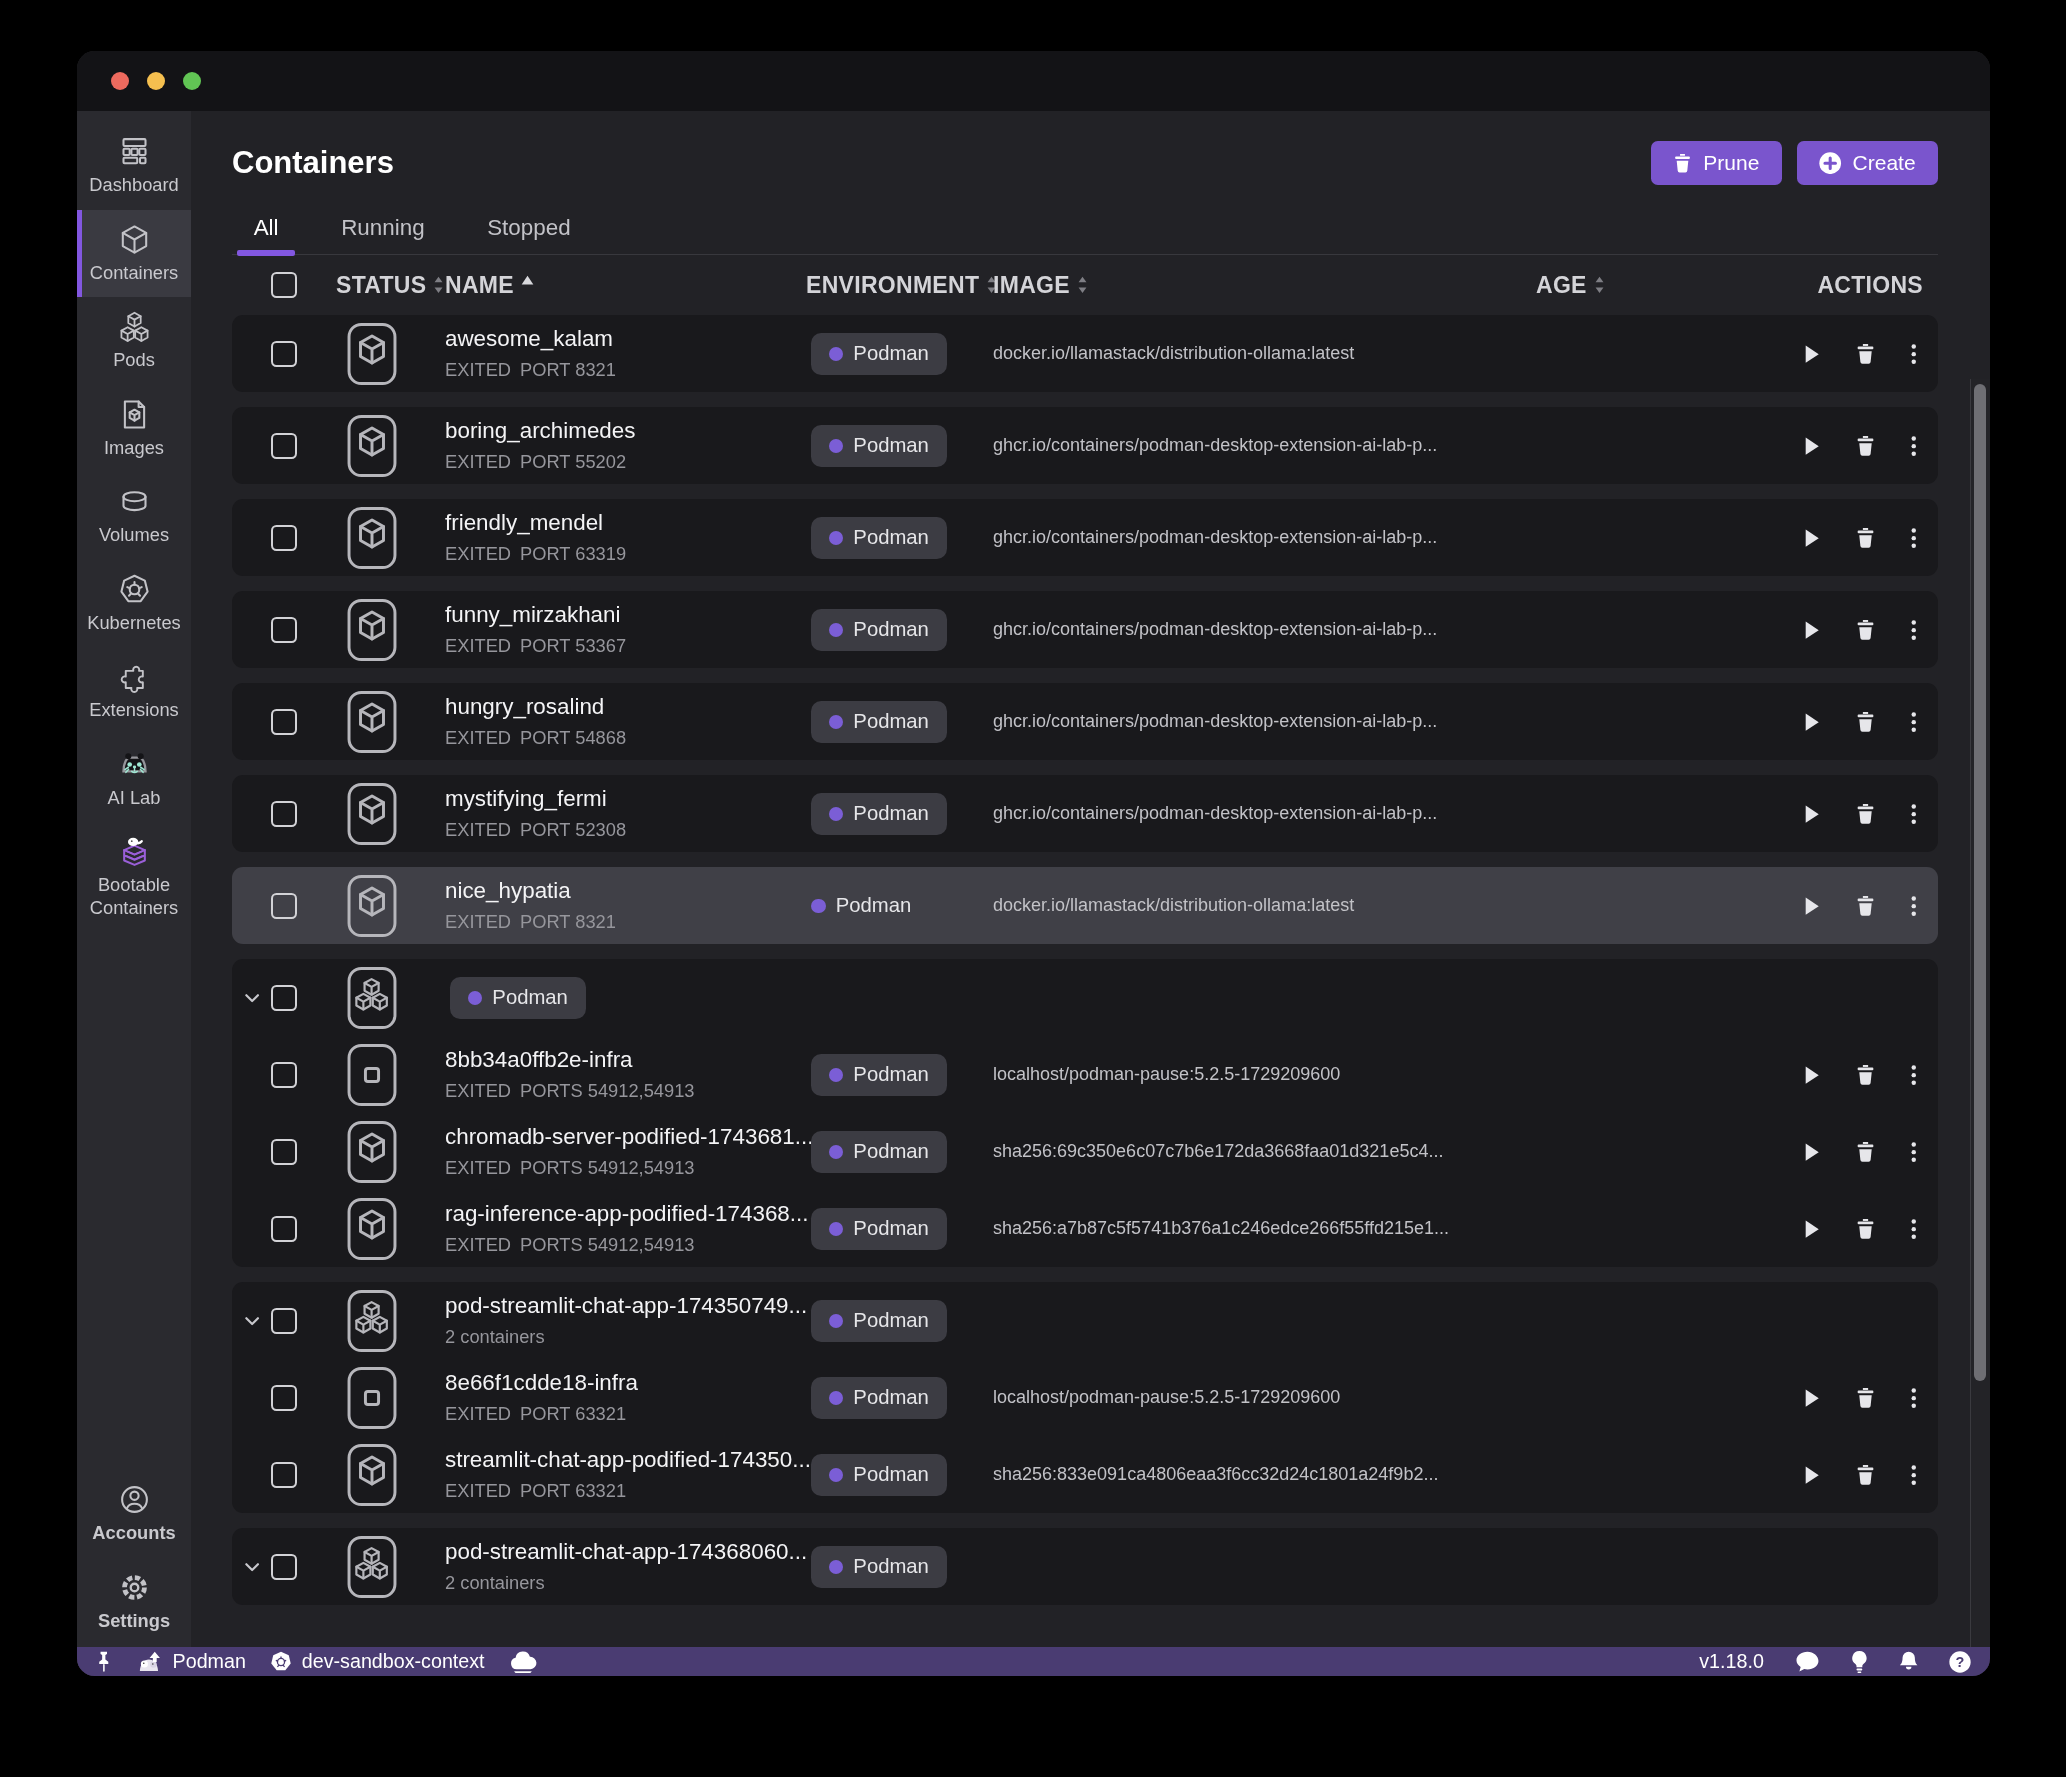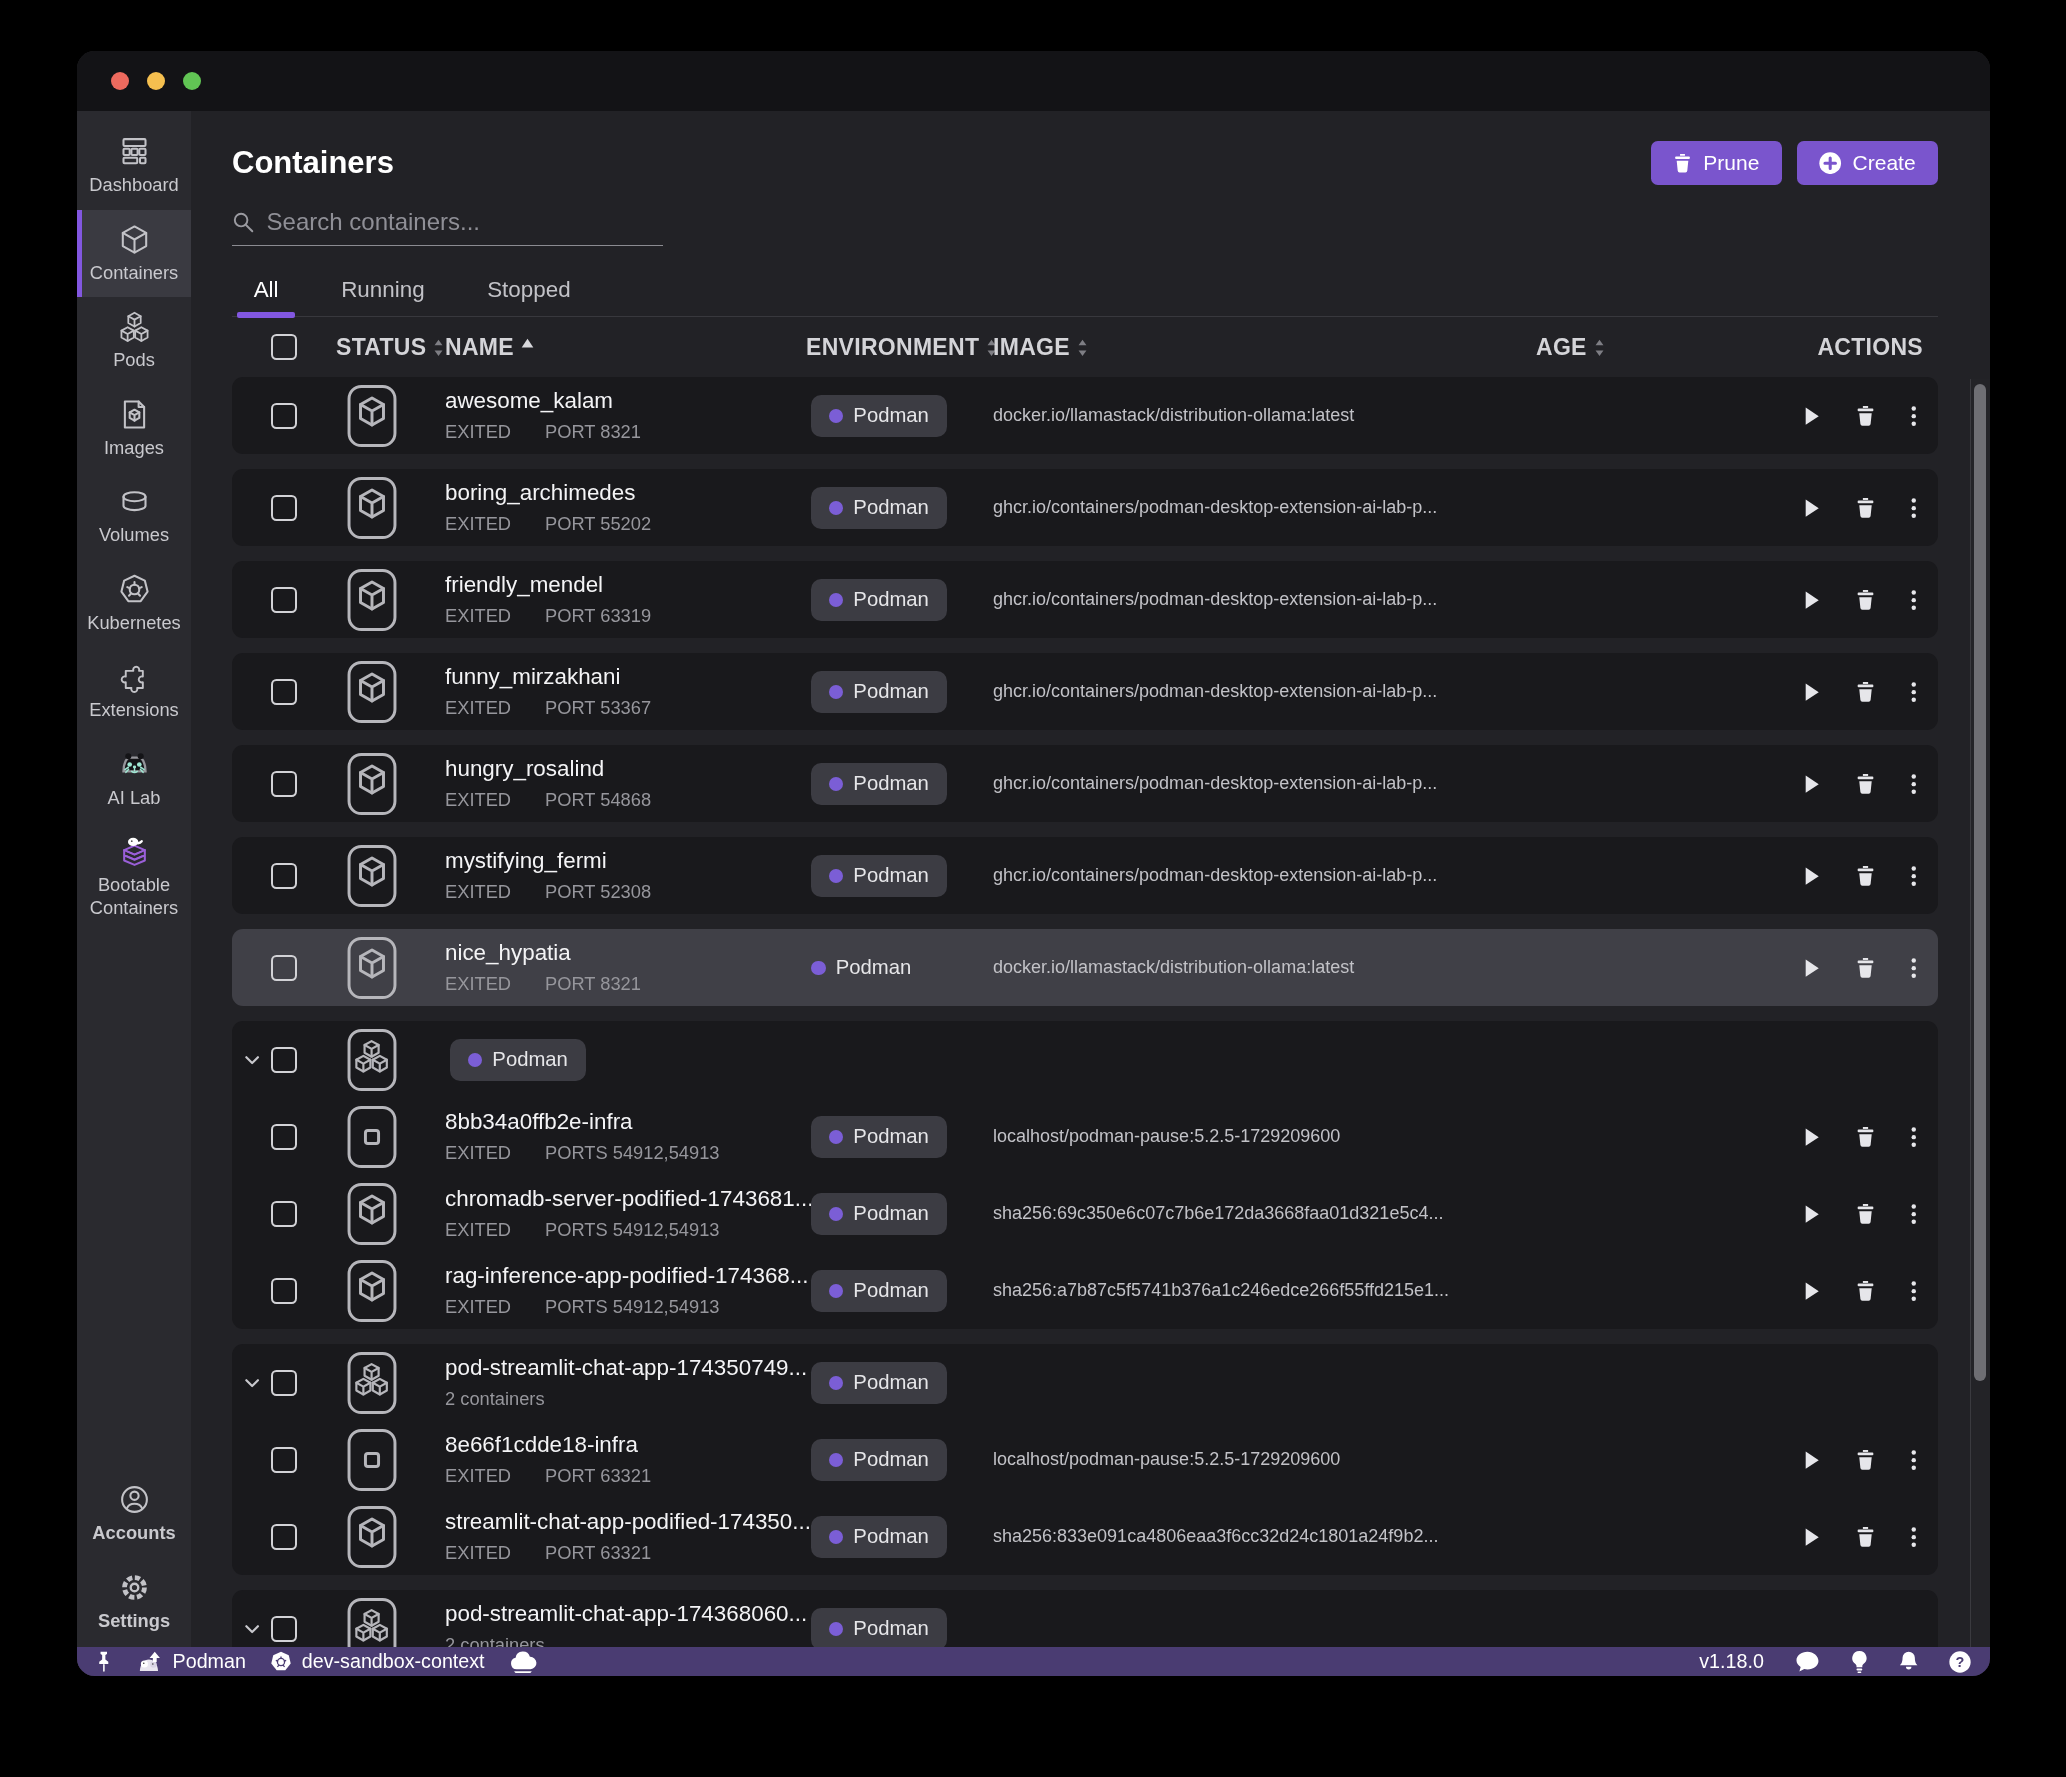--- a/index.html
+++ b/index.html
@@ -51,21 +51,21 @@
   .card{background:#19191c;border-radius:11px;flex:none;}
   .card.sel{background:#404047;}
   .row{height:77px;}
   .chev{width:20.3px;height:20.3px;color:#c8c8cd;margin-left:10.2px;cursor:pointer;}
   .chev svg{width:100%;height:100%;display:block;}
   .checkbox{width:22px;height:22px;border:2px solid #d2d2d6;border-radius:5.4px;cursor:pointer;justify-self:start;}
   .sticon{width:52px;height:64px;color:#b6b6bb;margin-left:9.5px;}
   .sticon svg{width:100%;height:100%;display:block;}
   .nmcell{min-width:0;}
   .nm{font-size:22.4px;color:#f4f4f6;white-space:nowrap;}
-  .sub{margin-top:6.8px;font-size:18.3px;color:#96969c;display:flex;gap:34px;white-space:nowrap;}
+  .sub{margin-top:6.8px;font-size:18.3px;color:#96969c;display:flex;gap:9px;white-space:nowrap;}
   .badge{display:inline-flex;align-items:center;gap:10.2px;height:42px;padding:0 17.6px;background:#3c3c43;border-radius:10.2px;font-size:20.3px;color:#e6e6e9;justify-self:start;margin-left:5.4px;}
   .card.sel .badge{background:transparent;padding-left:0;}
   .dot{width:14.2px;height:14.2px;border-radius:50%;background:var(--dot);flex:none;}
   .imgcell{font-size:18px;color:#c2c2c7;white-space:nowrap;overflow:hidden;}
   .agecell{font-size:21px;color:#c2c2c7;}
   .acts{display:flex;justify-content:flex-end;align-items:center;gap:35px;padding-right:20.3px;}
   .act{background:none;border:none;padding:0;color:#e6e6ea;cursor:pointer;width:19px;height:20.3px;}
   .act svg{width:100%;height:100%;display:block;}
   .act.kebab{width:7.5px;}
   
@@ -237,29 +237,20 @@
           <button class="btn">
             <span class="bicon plus" id="create-icon">
                 <svg viewBox="0 0 32 32">
                   <circle cx="16" cy="16" r="15.5" fill="#fff"></circle>
                   <path d="M16 8.5v15M8.5 16h15" stroke="#7a55cd" stroke-width="4.4" stroke-linecap="round"></path>
                 </svg>
               </span>
             <span>Create</span>
           </button>
         </div>
-      </div>
-      <div class="search">
-        <span class="sicon" id="search-icon">
-            <svg viewBox="0 0 32 32" stroke="currentColor" fill="none" stroke-linecap="round" stroke-linejoin="round" stroke-width="2.8">
-              <circle cx="13" cy="13" r="9"></circle>
-              <path d="M20 20l9 9"></path>
-            </svg>
-          </span>
-        <input placeholder="Search containers..." style="">
       </div>
       <div class="tabs" id="tabs">
           <div class="tab active">All</div>
           <div class="tab">Running</div>
           <div class="tab">Stopped</div>
         </div>
       <div class="thead grid-cols" id="thead">
           <span></span>
           <div class="checkbox"></div>
           <div class="hcell">

